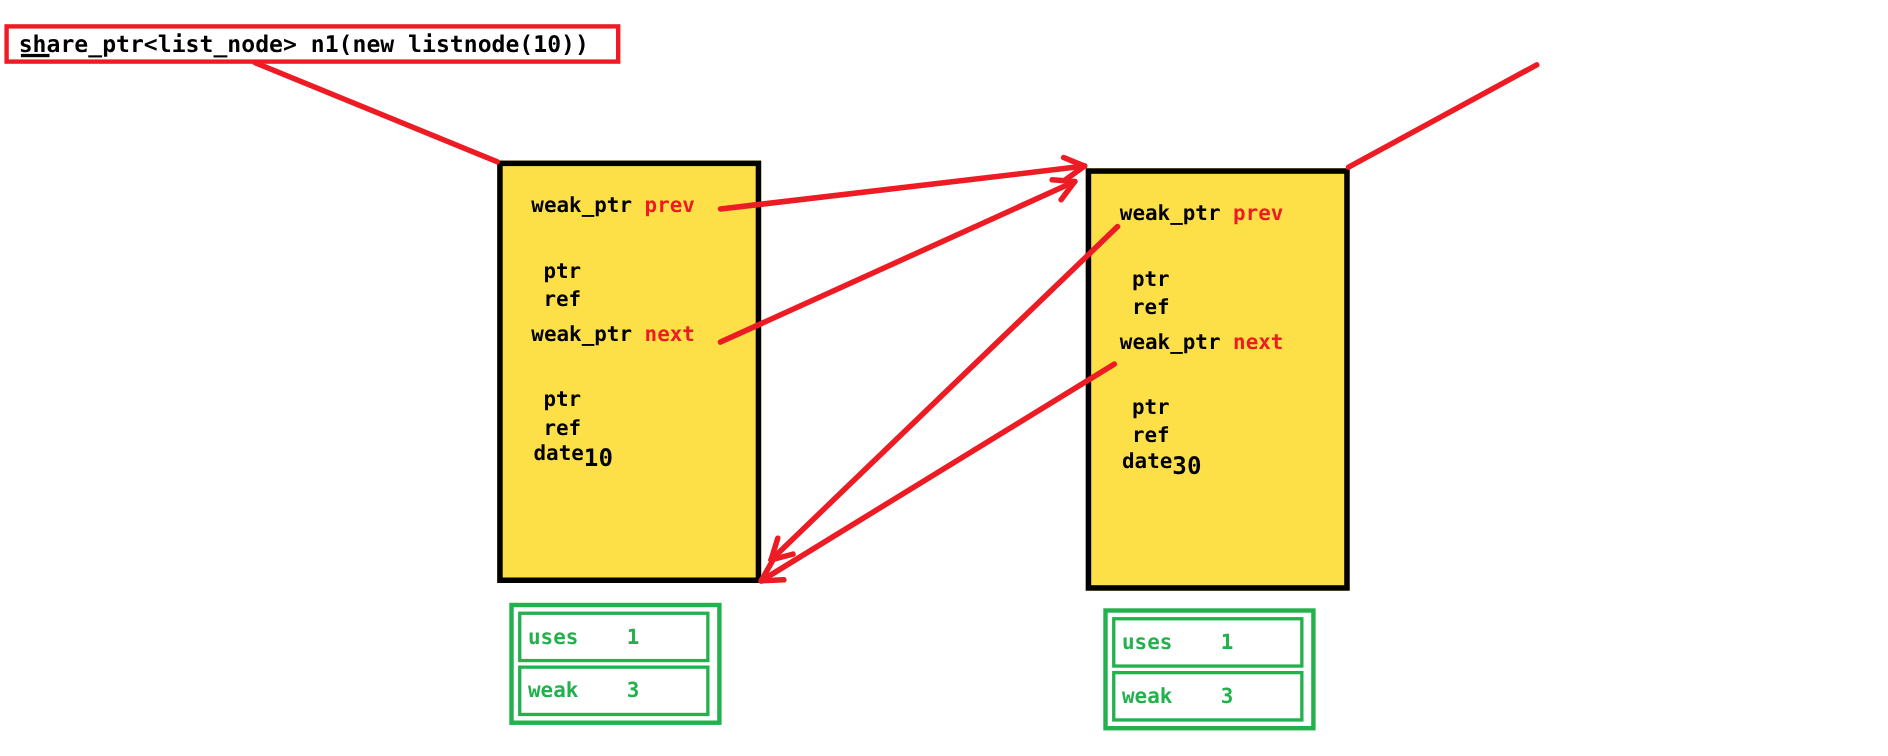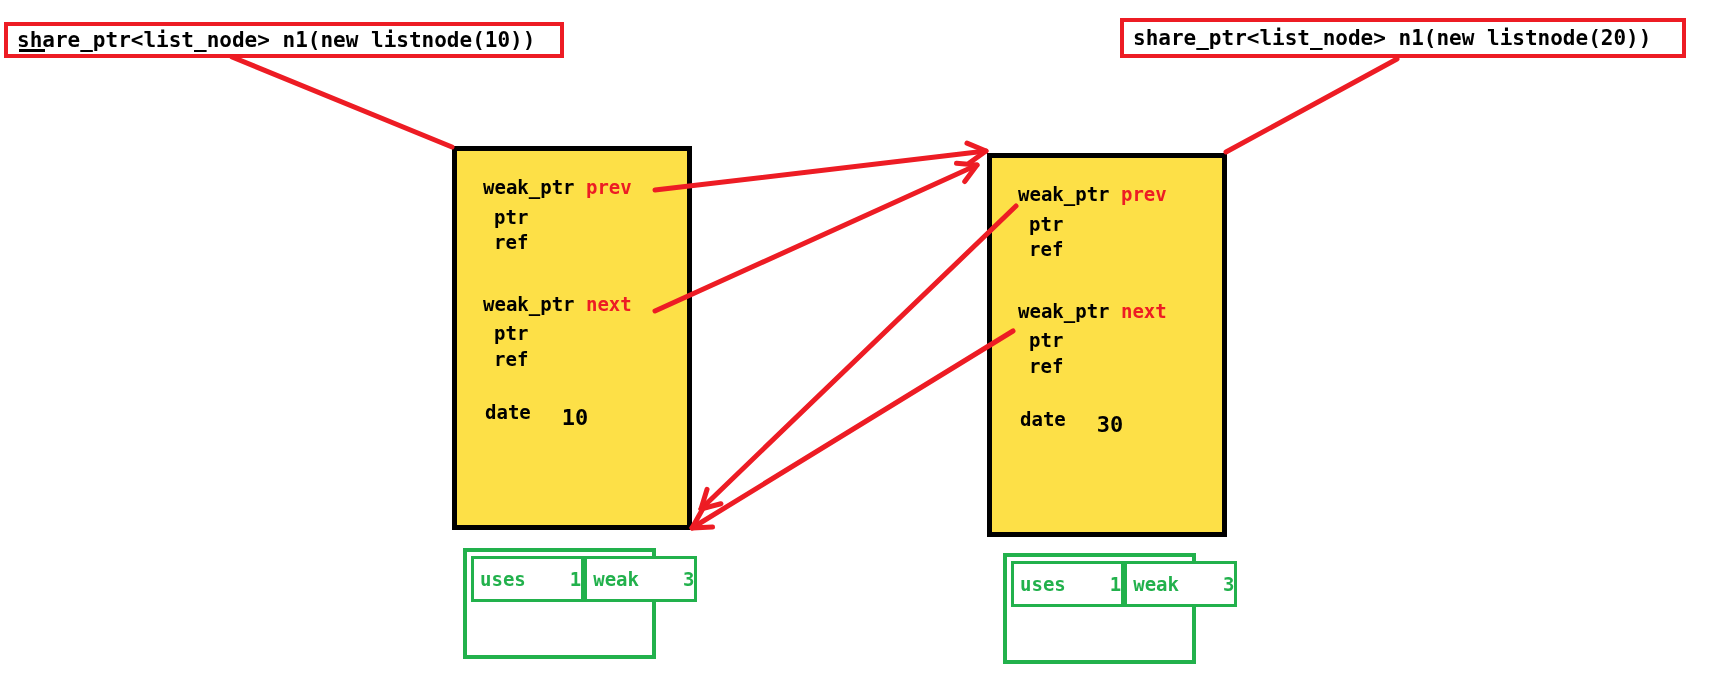--- a/index.html
+++ b/index.html
@@ -42,39 +42,39 @@
   }
   #node-left  { left: 452px; top: 146px; }
   #node-right { left: 987px; top: 153px; }
   .node-line {
     position: absolute;
     font-size: 19px;
     white-space: pre;
     line-height: 22px;
   }
   .row-weak  { left: 26px; }
-  .row-sub   { left: 37px; }
+  .row-sub   { left: 37px; margin-top: 30px; }
   .prev-top  { top: 25px; }
   .ptr1-top  { top: 55px; }
   .ref1-top  { top: 80px; }
   .next-top  { top: 142px; }
   .ptr2-top  { top: 171px; }
   .ref2-top  { top: 197px; }
   .date-top  { top: 250px; left: 28px; }
   .field-red { color: #ed1c24; }
-  .date-val  { position: relative; top: 6px; margin-left: 31px; font-size: 22px; }
+  .date-val  { position: relative; top: 6px; margin-left: 0; font-size: 22px; }
   .refbox {
     position: absolute;
     box-sizing: border-box;
     width: 193px; height: 111px;
     border: 4px solid #22b14c;
     background: #fff;
     padding: 4px 7px 4px 4px;
     display: flex;
-    flex-direction: row;
+    flex-direction: column;
     justify-content: space-between;
   }
   #refbox-left  { left: 463px;  top: 548px; }
   #refbox-right { left: 1003px; top: 553px; }
   .refcell {
     box-sizing: border-box;
     border: 3px solid #22b14c;
     height: 46px;
     display: flex;
     align-items: center;
@@ -92,23 +92,20 @@
   }
 </style>
 </head>
 <body>
 
 <div class="canvas">
 
   <div class="red-label" id="label-left">
     <span>share_ptr&lt;list_node&gt; n1(new listnode(10))</span>
     <div class="underline-mark"></div>
-  </div>
-  <div class="red-label" id="label-right">
-    <span>share_ptr&lt;list_node&gt; n1(new listnode(20))</span>
   </div>
 
   <div class="node" id="node-left">
     <div class="node-line row-weak prev-top"><span>weak_ptr </span><span class="field-red">prev</span></div>
     <div class="node-line row-sub ptr1-top">ptr</div>
     <div class="node-line row-sub ref1-top">ref</div>
     <div class="node-line row-weak next-top"><span>weak_ptr </span><span class="field-red">next</span></div>
     <div class="node-line row-sub ptr2-top">ptr</div>
     <div class="node-line row-sub ref2-top">ref</div>
     <div class="node-line date-top"><span>date</span><span class="date-val">10</span></div>

